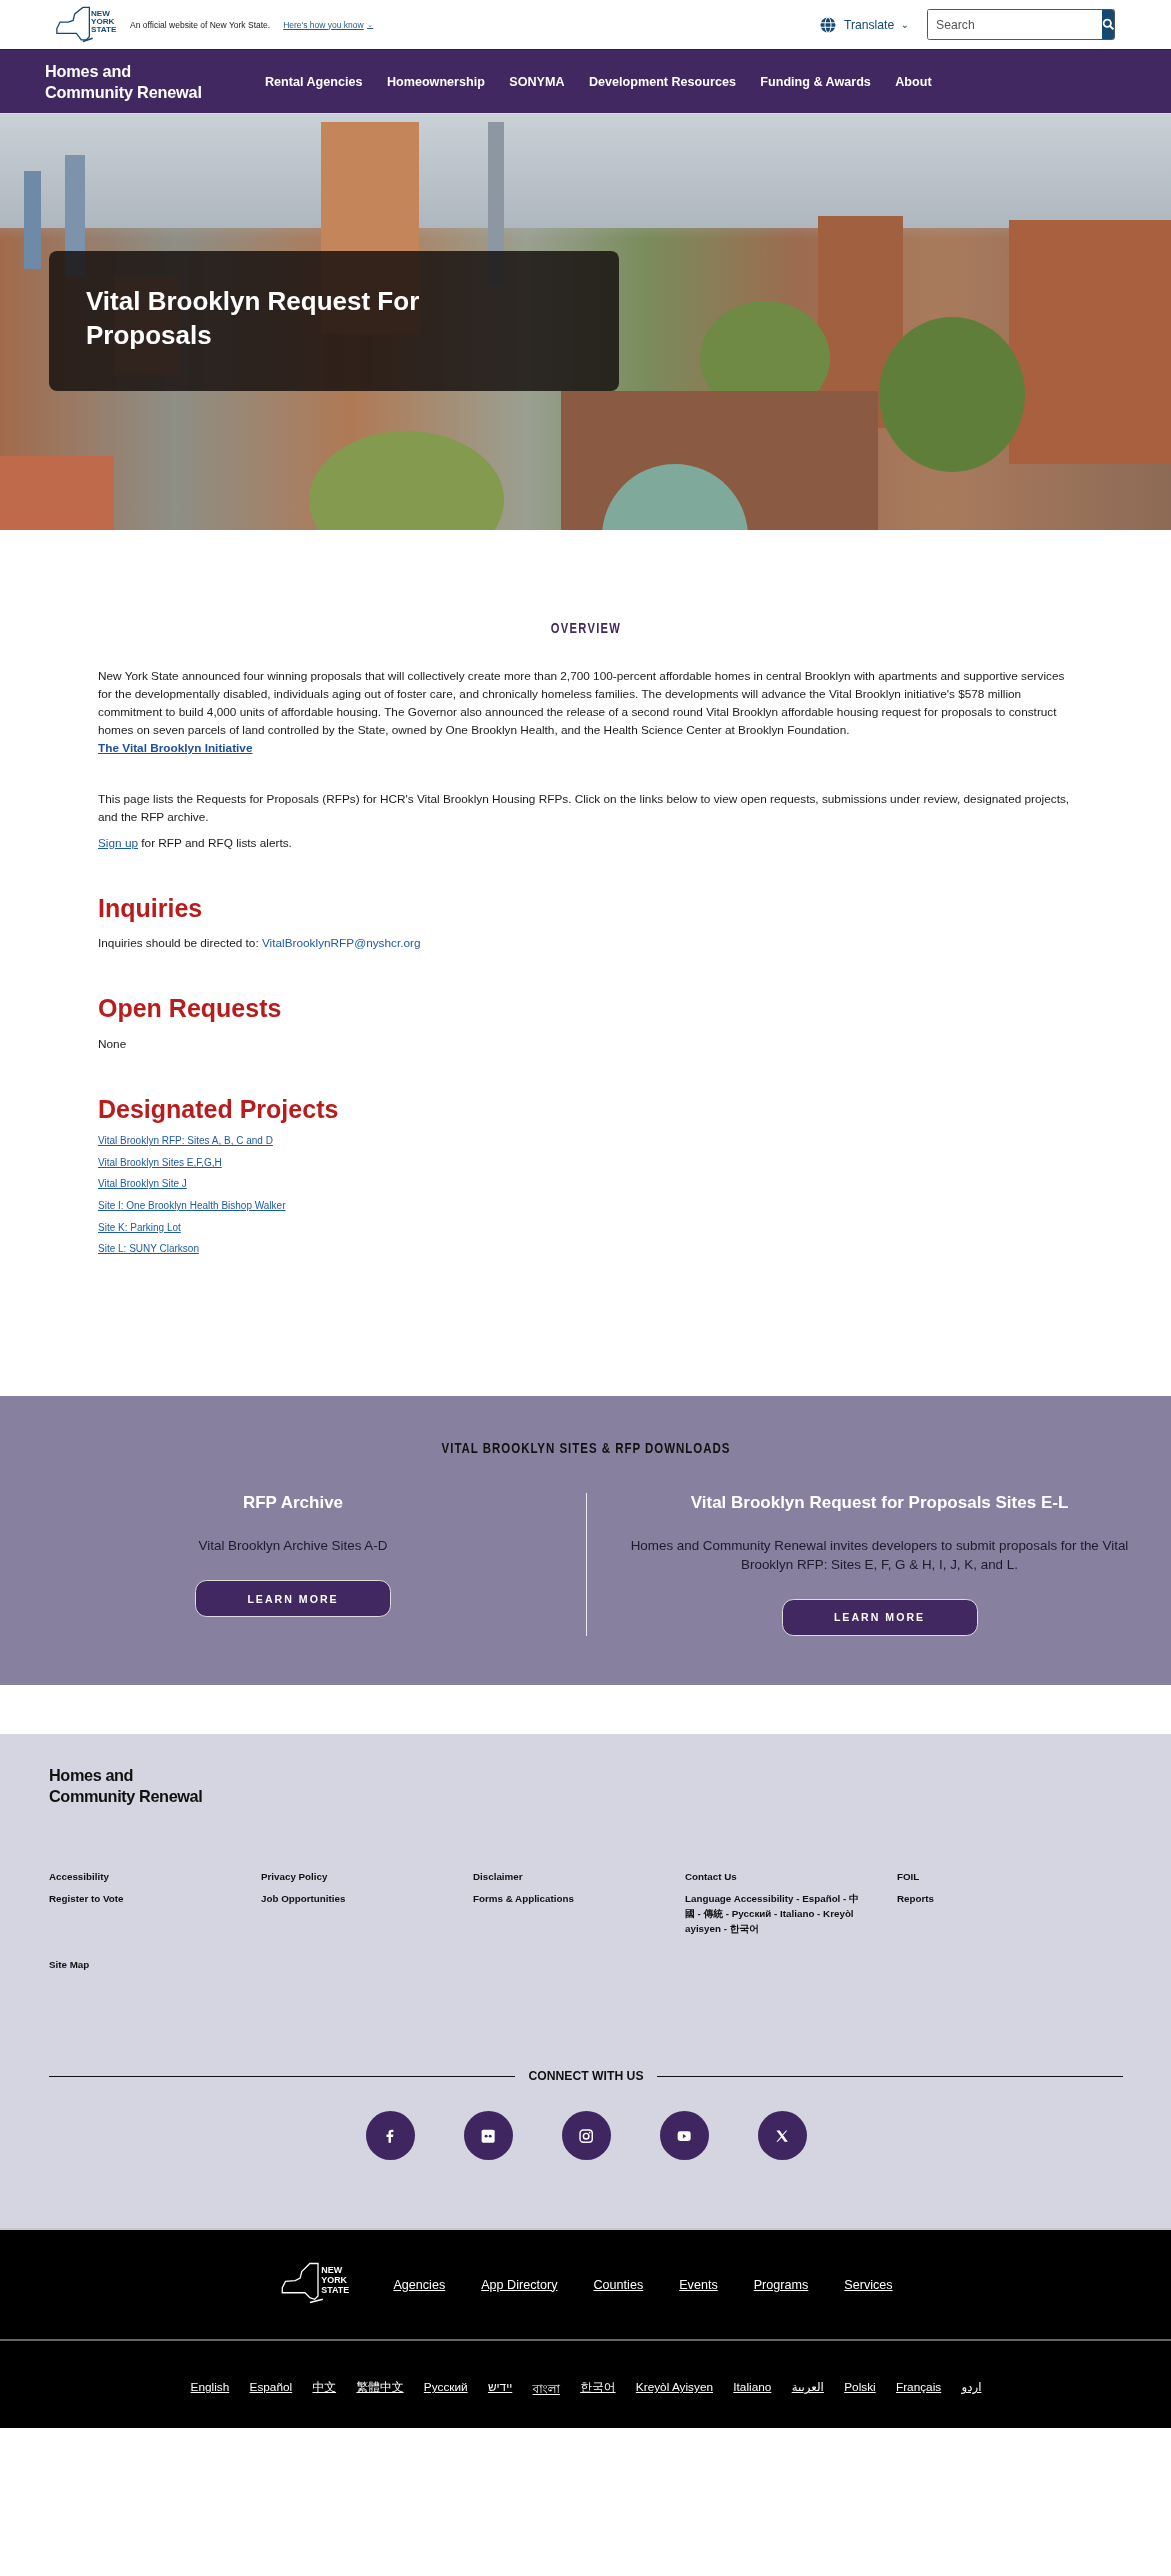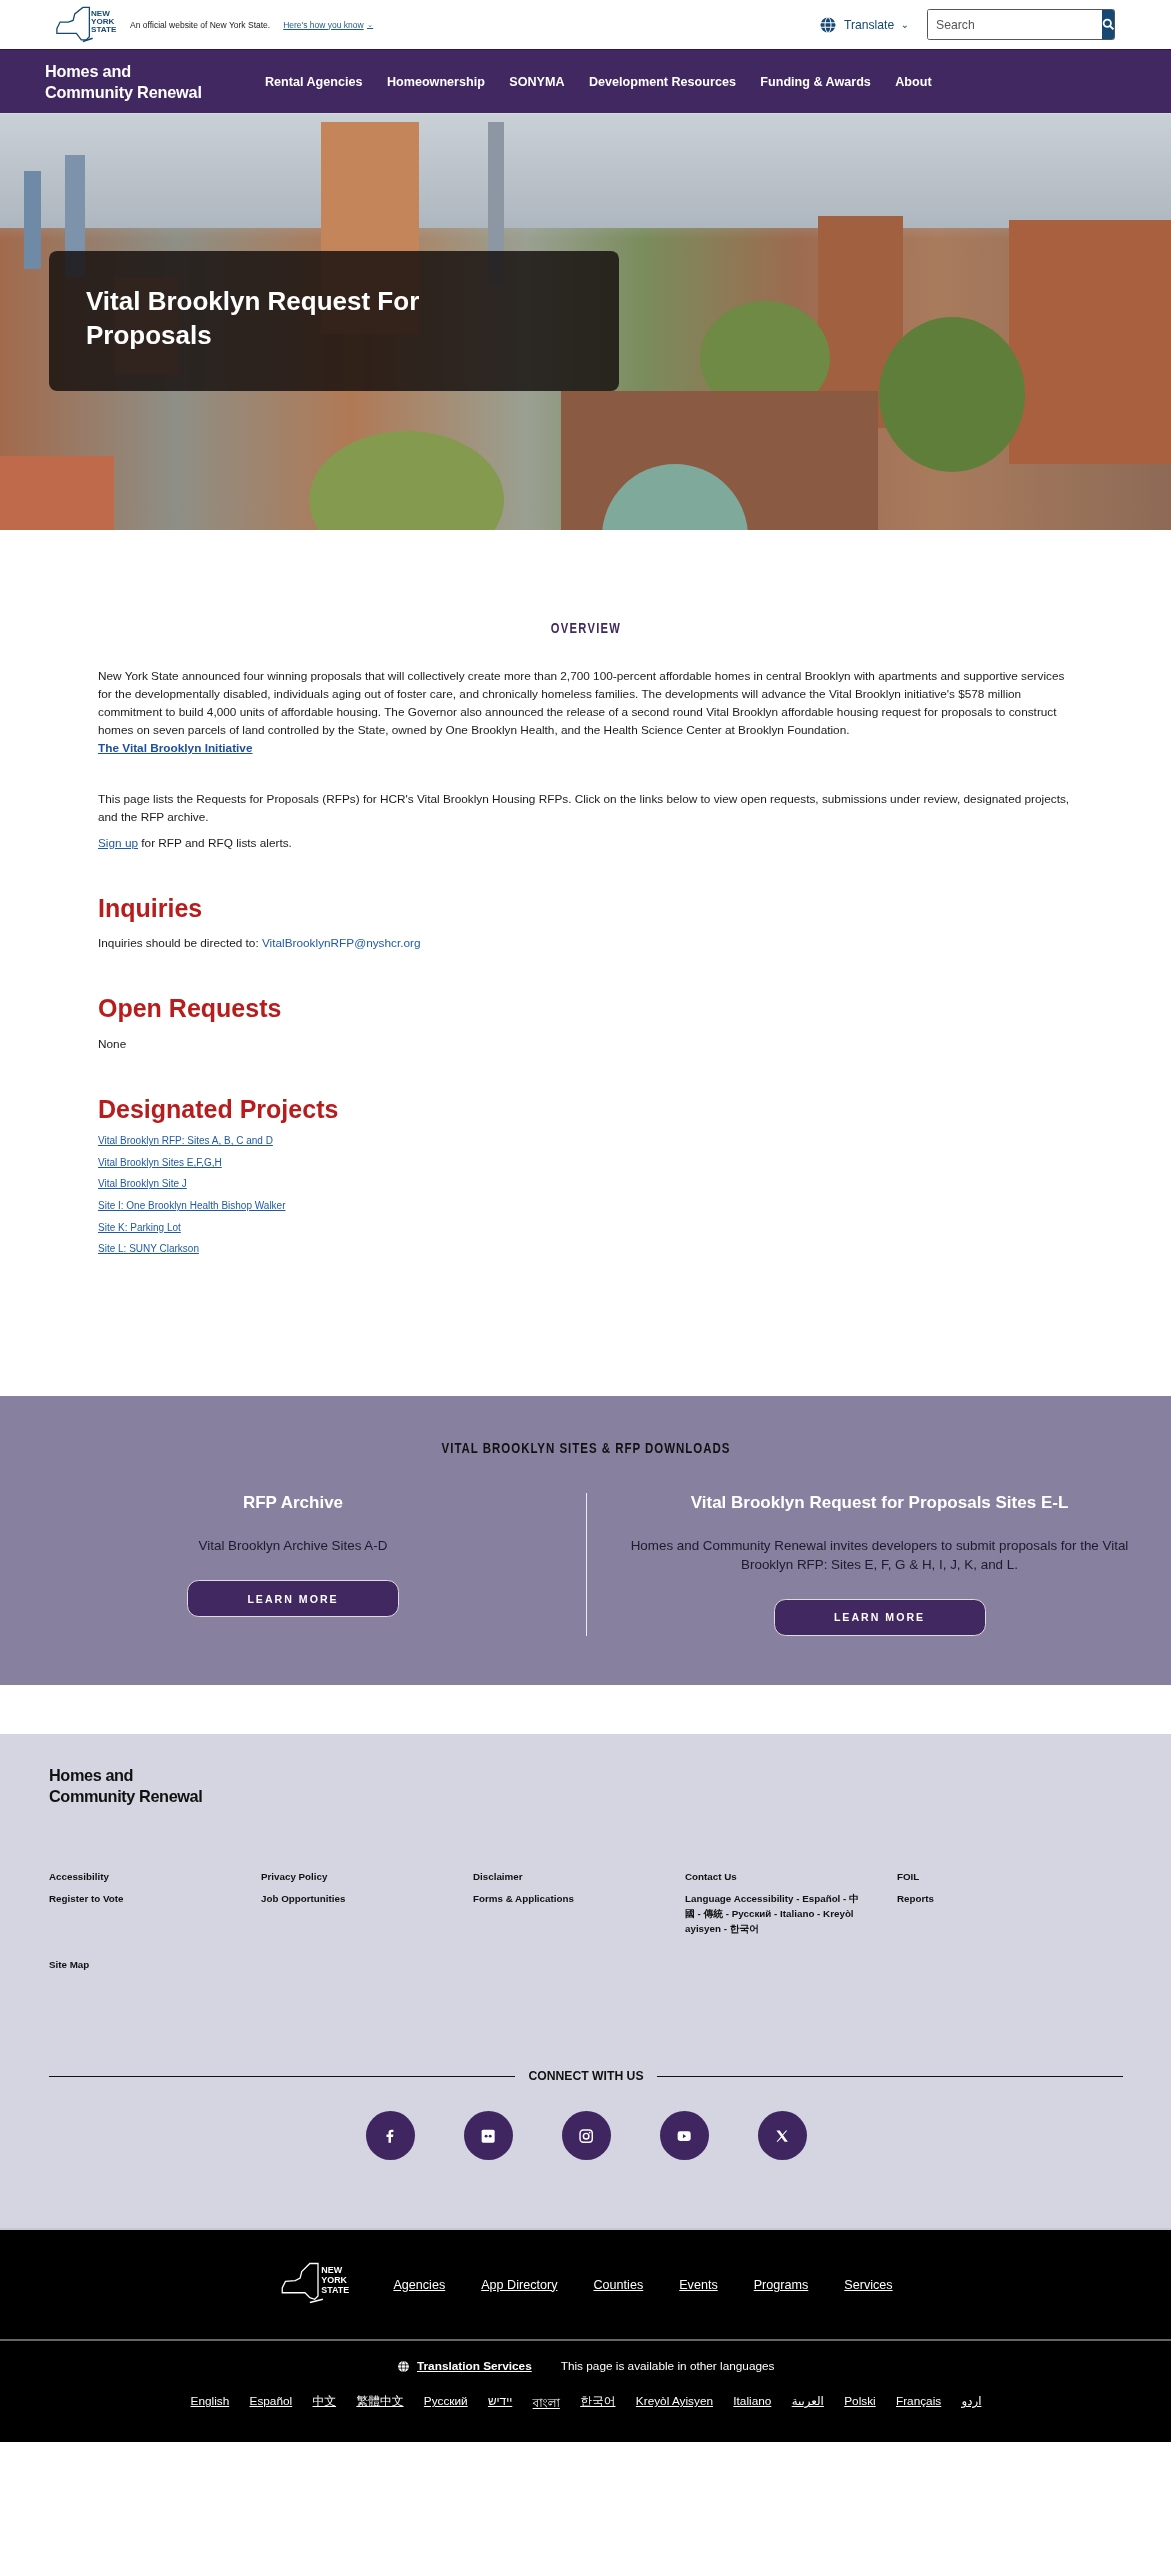--- a/index.html
+++ b/index.html
@@ -51,21 +51,21 @@
 
   
   .downloads { background: #87809f; padding: 44px 0 49px; margin-top: 33px; }
   .dl-title { text-align: center; font-weight: bold; font-size: 14px; color: #111; letter-spacing: 1.2px; transform: scaleX(0.82); margin-bottom: 37px; }
   .dl-cols { display: flex; width: 1172px; }
   .dl-col { flex: 1; text-align: center; display: flex; flex-direction: column; align-items: center; }
   .dl-col.left { width: 586px; padding-left: 0; flex: 0 0 586px; }
   .dl-col.right { flex: 0 0 586px; border-left: 1.6px solid rgba(255,255,255,0.85); }
   .dl-col h3 { color: #fff; font-size: 17px; font-weight: bold; margin-bottom: 24.4px; }
   .dl-col .desc { font-size: 13.4px; line-height: 18.7px; color: #1f1a2c; margin-bottom: 24.4px; max-width: 521px; }
-  .dl-btn { display: inline-block; background: #412860; border: 1.2px solid #ddd; border-radius: 11.4px; color: #fff; font-weight: bold; font-size: 10.6px; letter-spacing: 2px; padding: 11.4px 0; width: 212px; text-align: center; text-decoration: none; }
+  .dl-btn { display: inline-block; background: #412860; border: 1.2px solid #ddd; border-radius: 11.4px; color: #fff; font-weight: bold; font-size: 10.6px; letter-spacing: 2px; padding: 11.4px 0; width: 196px; text-align: center; text-decoration: none; }
 
   
   .gap-white { height: 49px; background: #fff; }
   .footer-light { background: #d4d5e0; padding: 31px 49px 68px; }
   .f-brand { font-weight: bold; font-size: 16.3px; line-height: 21px; letter-spacing: -0.4px; color: #111; }
   .f-grid { display: grid; grid-template-columns: 212px 212px 212px 212px 212px; margin-top: 63px; row-gap: 8.1px; }
   .f-grid a { font-weight: bold; font-size: 9.8px; line-height: 14.6px; color: #111; text-decoration: none; display: block; }
   .f-col { display: flex; flex-direction: column; gap: 8.1px; }
   .sitemap { margin-top: 23px; font-weight: bold; font-size: 9.8px; color: #111; text-decoration: none; display: block; }
   .connect { display: flex; align-items: center; margin-top: 99px; }
@@ -290,32 +290,20 @@
       </svg>
     </a>
     <a>Agencies</a>
     <a>App Directory</a>
     <a>Counties</a>
     <a>Events</a>
     <a>Programs</a>
     <a>Services</a>
   </div>
   <div class="fb-bottom">
-    <div class="trans-row">
-      <a>
-        <svg width="13" height="13" viewBox="0 0 24 24">
-          <circle cx="12" cy="12" r="10" fill="#fff"></circle>
-          <ellipse cx="12" cy="12" rx="4" ry="10" fill="none" stroke="#000" stroke-width="1.4"></ellipse>
-          <line x1="2" y1="9" x2="22" y2="9" stroke="#000" stroke-width="1.4"></line>
-          <line x1="2" y1="15" x2="22" y2="15" stroke="#000" stroke-width="1.4"></line>
-        </svg>
-        <span>Translation Services</span>
-      </a>
-      <span>This page is available in other languages</span>
-    </div>
     <div class="langs">
       <a>English</a>
       <a>Español</a>
       <a>中文</a>
       <a>繁體中文</a>
       <a>Русский</a>
       <a>יידיש</a>
       <a>বাংলা</a>
       <a>한국어</a>
       <a>Kreyòl Ayisyen</a>

